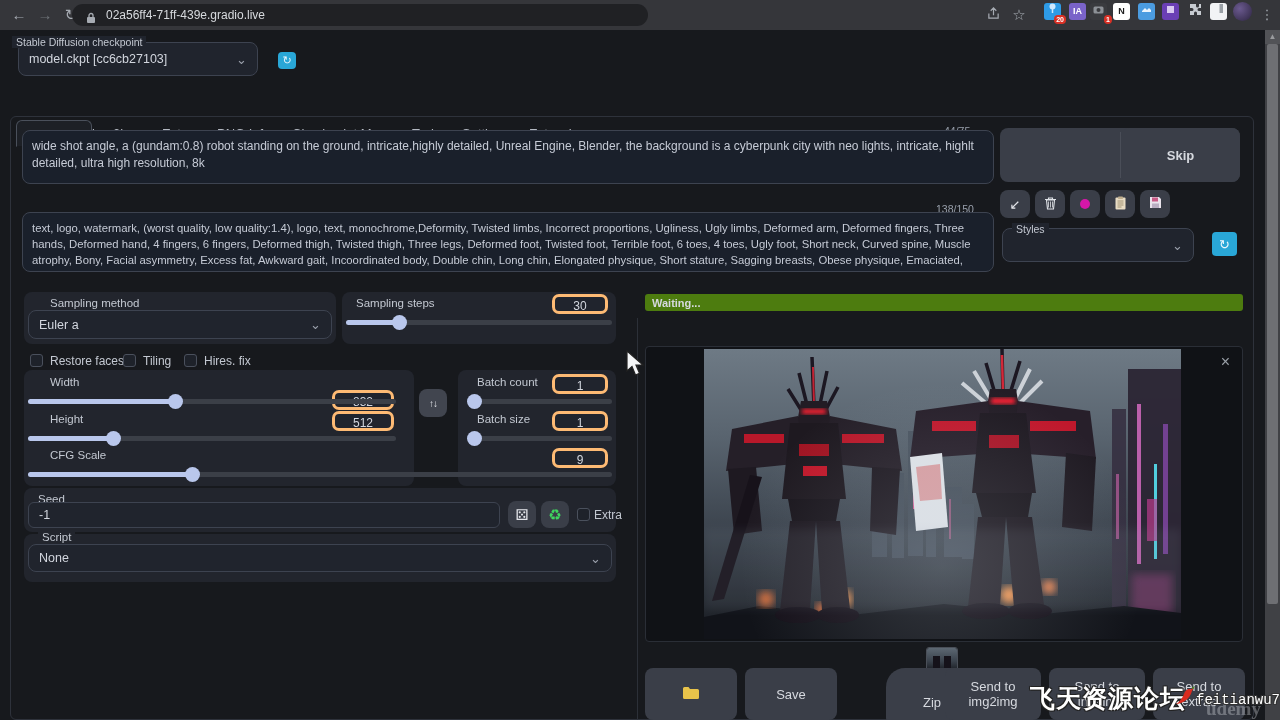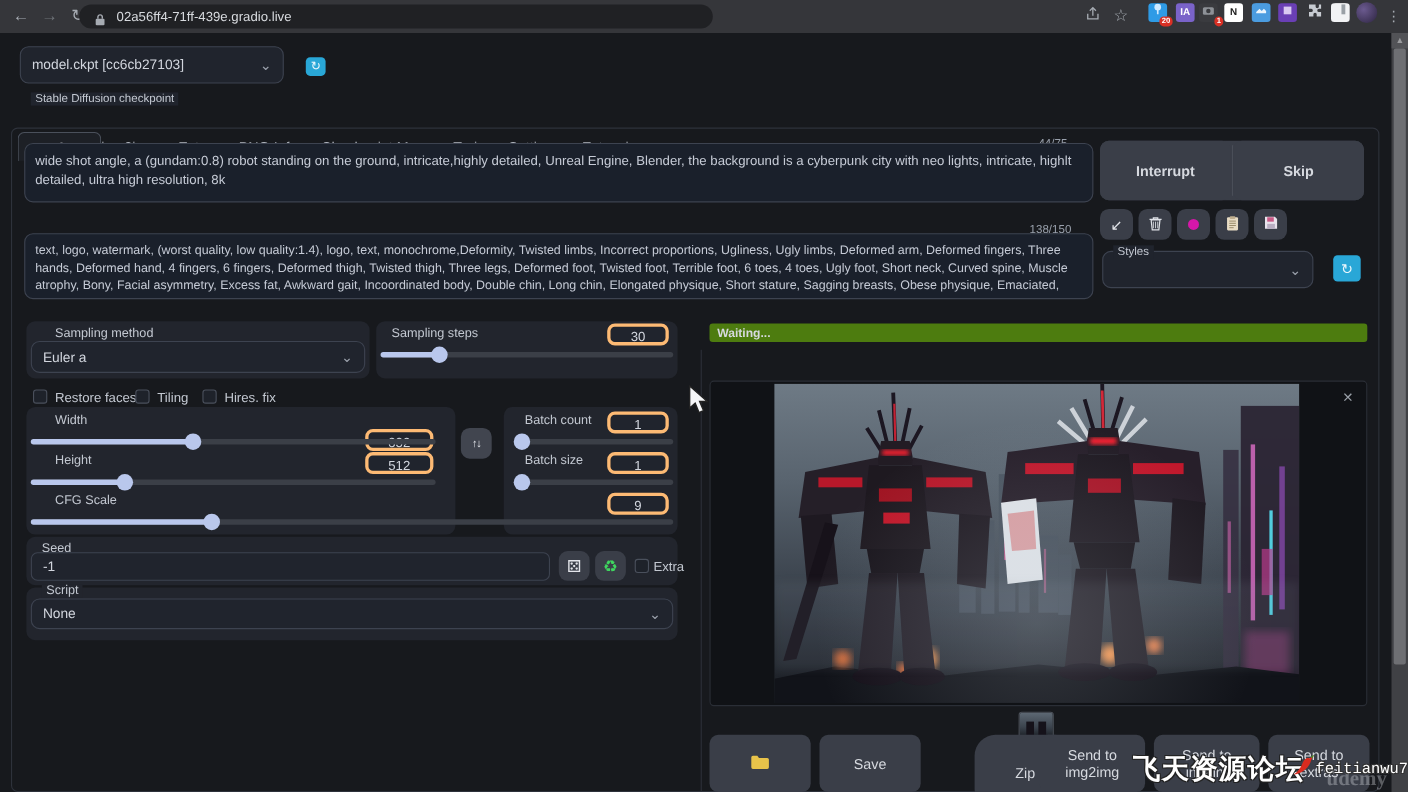--- a/index.html
+++ b/index.html
@@ -149,42 +149,41 @@
     <div class="avatar" style="left:1233px;"></div>
     <div class="navbtn" style="left:1256px; font-size:13px;">⋮</div>
   </div>
 
   <div class="app">
 
     <div class="dd" style="left:18px; top:12px; width:240px; height:34px;">
       <span>model.ckpt [cc6cb27103]</span>
       <span class="chev">⌄</span>
     </div>
-    <div class="lbl" style="left:28px; top:6px; background:#20242d; padding:0 4px; font-size:10.5px;margin-top:48px;">Stable Diffusion checkpoint</div>
+    <div class="lbl" style="left:12px; top:6px; background:#20242d; padding:0 4px; font-size:10.5px;">Stable Diffusion checkpoint</div>
     <div class="bluebtn" style="left:278px; top:22px; width:18px; height:17px; font-size:11px;">↻</div>
 
     <div class="tab active" style="left:16px;">txt2img</div>
     <div class="tab" style="left:90px;">img2img</div>
     <div class="tab" style="left:160px;">Extras</div>
     <div class="tab" style="left:215px;">PNG Info</div>
     <div class="tab" style="left:290px;">Checkpoint Merger</div>
     <div class="tab" style="left:410px;">Train</div>
     <div class="tab" style="left:460px;">Settings</div>
     <div class="tab" style="left:527px;">Extensions</div>
 
     <div class="card"></div>
 
     <div class="counter" style="left:944px; top:95px;">44/75</div>
     <div class="ta" style="left:22px; top:100px; width:972px; height:54px; font-size:12px;">wide shot angle, a (gundam:0.8) robot standing on the ground, intricate,highly detailed, Unreal Engine, Blender, the background is a cyberpunk city with neo lights, intricate, highlt detailed, ultra high resolution, 8k</div>
 
     <div class="counter" style="left:936px; top:173px;text-align:center;">138/150</div>
     <div class="ta" style="left:22px; top:182px; width:972px; height:60px; font-size:11.3px;">text, logo, watermark, (worst quality, low quality:1.4), logo, text, monochrome,Deformity, Twisted limbs, Incorrect proportions, Ugliness, Ugly limbs, Deformed arm, Deformed fingers, Three hands, Deformed hand, 4 fingers, 6 fingers, Deformed thigh, Twisted thigh, Three legs, Deformed foot, Twisted foot, Terrible foot, 6 toes, 4 toes, Ugly foot, Short neck, Curved spine, Muscle atrophy, Bony, Facial asymmetry, Excess fat, Awkward gait, Incoordinated body, Double chin, Long chin, Elongated physique, Short stature, Sagging breasts, Obese physique, Emaciated,</div>
 
     <div class="btn" style="left:1000px; top:98px; width:240px; height:54px; background:#3a3e48;"></div>
-    <div class="btn" style="left:1000px; top:98px; width:119px; height:54px; font-weight:bold;">Interrupt</div>
     <div style="position:absolute; left:1120px; top:102px; width:1px; height:46px; background:#4a4e58;"></div>
     <div class="btn" style="left:1121px; top:98px; width:119px; height:54px; font-weight:bold;">Skip</div>
 
     <div class="iconbtn" style="left:1000px; top:160px;">↙</div>
     <div class="iconbtn" style="left:1035px; top:160px;">
       <span>
         <svg width="13" height="14" viewBox="0 0 13 14">
             <path d="M2.5 4h8l-1 9h-6z" fill="none" stroke="#dfe2e7" stroke-width="1.1"></path>
             <path d="M4.5 5.5v6M6.5 5.5v6M8.5 5.5v6" stroke="#dfe2e7" stroke-width="0.8"></path>
             <path d="M1 3.5h11M4.5 3.5V2h4v1.5" stroke="#dfe2e7" stroke-width="1.1" fill="none"></path>

